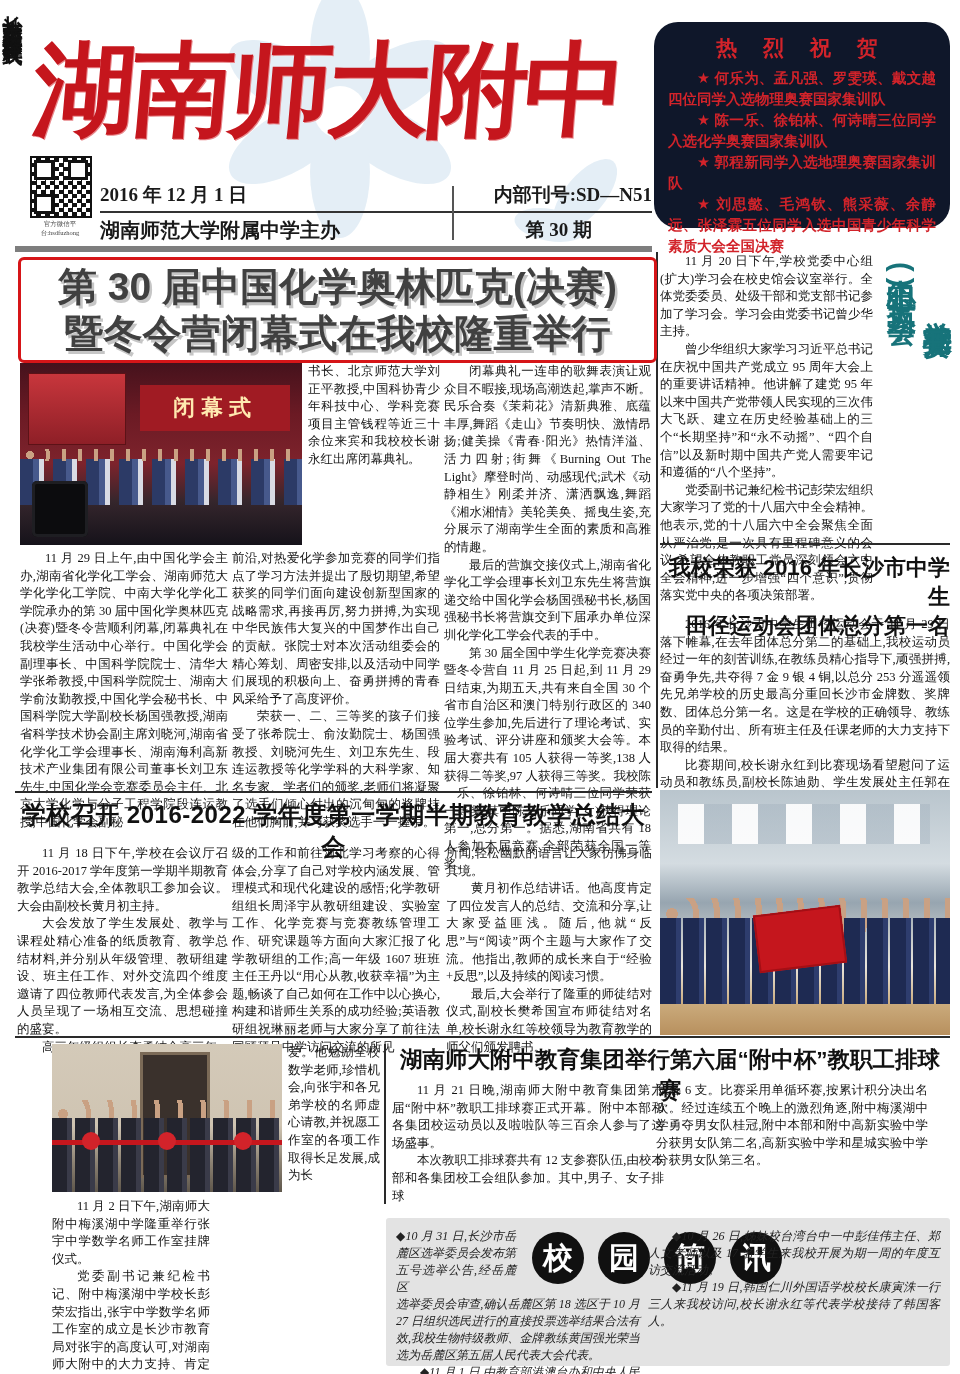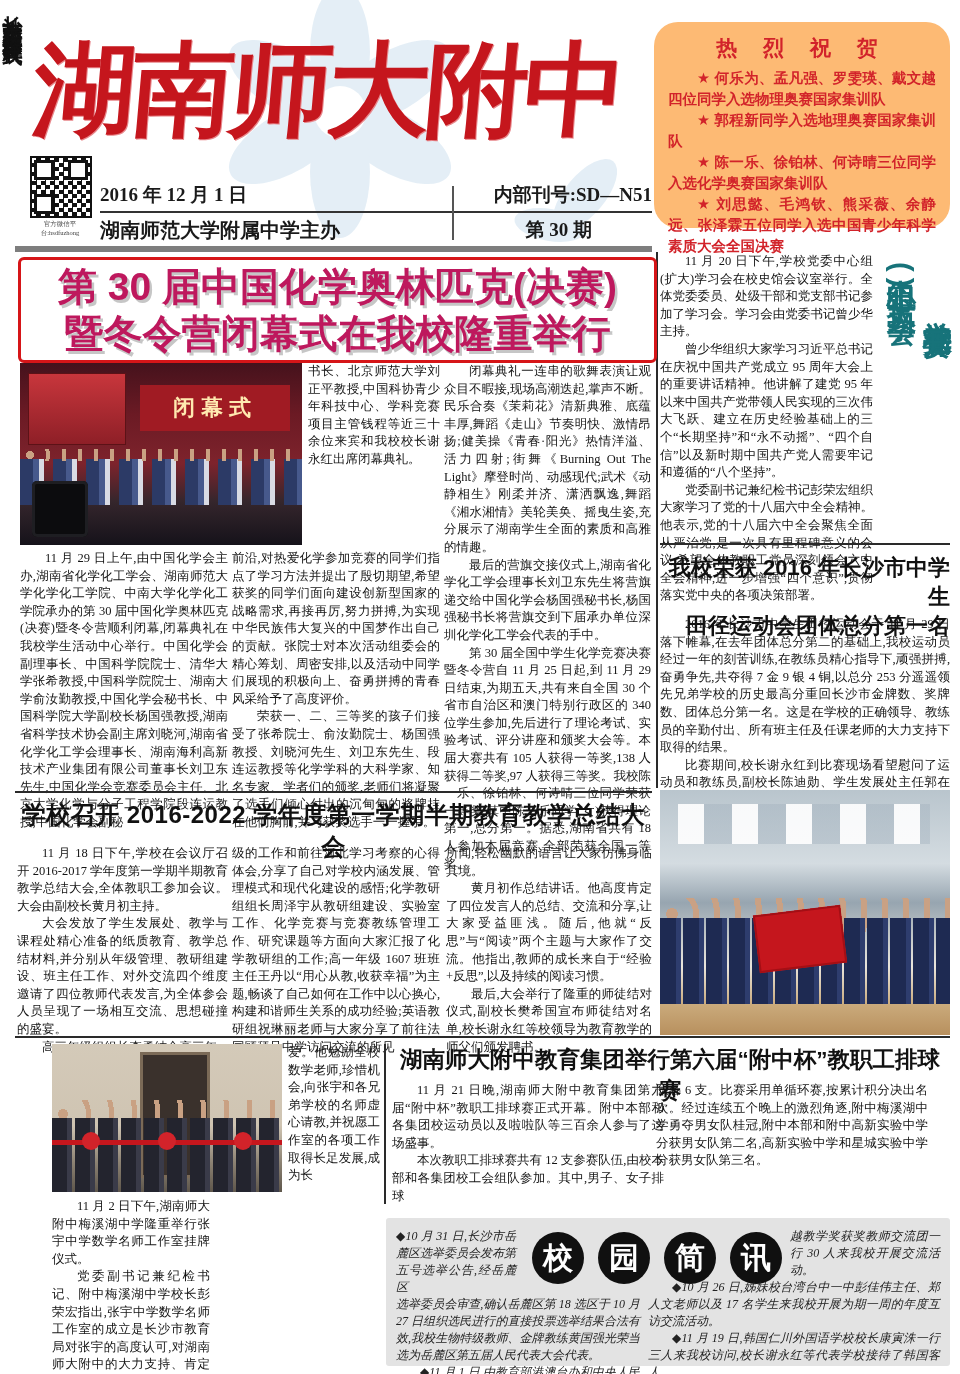--- a/index.html
+++ b/index.html
@@ -15,28 +15,28 @@
   
   #masthead-title{left:34px;top:16px;width:625px;font-size:102px;line-height:150px;font-weight:900;
      color:#c5161d;letter-spacing:-4px;transform:skewX(-5deg);white-space:nowrap;
      text-shadow:1px 1px 0 #e8888c;}
   .dateline{font-weight:700;font-size:19px;}
   #qr{left:30px;top:156px;width:58px;height:58px;border:2px solid #111;background:
       repeating-conic-gradient(#111 0 25%,#fff 0 50%) 0 0/9px 9px;}
   .qr-eye{position:absolute;width:14px;height:14px;border:3px solid #111;background:#fff;}
   #qr-caption{left:28px;top:220px;width:64px;font-size:6.5px;color:#444;text-align:center;}
   
-  #congrats{left:654px;top:22px;width:296px;height:206px;background:#fdba74;border-radius:24px;
+  #congrats{left:654px;top:22px;width:296px;height:206px;background:#0f172a;border-radius:24px;
      color:#d2232a;padding:10px 14px 0 14px;box-sizing:border-box;}
   #congrats h2{margin:2px 0 6px 0;text-align:center;font-size:21px;letter-spacing:10px;color:#d2232a;}
   #congrats p{margin:0;font-size:14.5px;line-height:21px;font-weight:700;text-indent:2em;text-align:justify;}
   
   #lead-box{left:18px;top:257px;width:633px;height:100px;border:3px solid #d61518;border-radius:6px;
      display:flex;flex-direction:column;justify-content:center;text-align:center;}
-  #lead-box .hl{font-weight:900;font-size:39px;line-height:47px;color:#be185d;letter-spacing:0px;
+  #lead-box .hl{font-weight:900;font-size:39px;line-height:47px;color:#404040;letter-spacing:0px;
      text-shadow:2.5px 2.5px 0 #c6c6c6;}
   
   .photo{position:absolute;overflow:hidden;}
   .pplrow{position:absolute;left:0;right:0;}
   
   .vtitle-teal{position:absolute;writing-mode:vertical-rl;font-weight:900;color:#17737a;
      font-size:29px;letter-spacing:2px;font-family:"Liberation Sans",sans-serif;}
   #studio-vtitle{left:16px;top:1044px;height:330px;writing-mode:vertical-rl;font-weight:900;
      color:#111;font-size:20px;letter-spacing:2px;font-family:"Liberation Sans",sans-serif;}
   
@@ -87,22 +87,22 @@
       <span style="font-weight:700;font-size:20px;">湖南师范大学附属中学主办</span>
       <span class="dateline" style="padding-right:60px;">第 30 期</span>
     </div>
   </div>
   <div class="vline" style="left:452px;top:186px;height:54px;background:#555;"></div>
   <div class="abs" style="left:15px;top:246px;width:637px;height:6px;background:#7e7e7e;"></div>
 
   <div id="congrats" class="abs">
     <h2 class="sans">热 烈 祝 贺</h2>
     <p class="sans">★ 何乐为、孟凡强、罗雯瑛、戴文越四位同学入选物理奥赛国家集训队</p>
+    <p class="sans">★ 陈一乐、徐铂林、何诗晴三位同学入选化学奥赛国家集训队</p>
     <p class="sans">★ 郭程新同学入选地理奥赛国家集训队</p>
-    <p class="sans">★ 陈一乐、徐铂林、何诗晴三位同学入选化学奥赛国家集训队</p>
     <p class="sans">★ 刘思懿、毛鸿钦、熊采薇、余静远、张泽霖五位同学入选中国青少年科学素质大会全国决赛</p>
   </div>
 
   <div class="vline" style="left:656px;top:252px;height:536px;"></div>
 
   <div id="lead-box" class="abs">
     <div class="hl sans">第 30 届中国化学奥林匹克(决赛)</div>
     <div class="hl sans">暨冬令营闭幕式在我校隆重举行</div>
   </div>
 
@@ -211,23 +211,20 @@
     <div class="bt abs" style="left:10px;top:10px;width:244px;">
       <div style="width:120px;">
         <p class="ni">◆10 月 31 日,长沙市岳麓区选举委员会发布第五号选举公告,经岳麓区</p>
       </div>
       <div>
         <p class="ni">选举委员会审查,确认岳麓区第 18 选区于 10 月 27 日组织选民进行的直接投票选举结果合法有效,我校生物特级教师、金牌教练黄国强光荣当选为岳麓区第五届人民代表大会代表。</p>
         <p>◆11 月 1 日,由教育部港澳台办和中央人民政府驻香港特区联络办公室组织的香港行政长官卓</p>
       </div>
     </div>
     <div class="bt abs" style="left:262px;top:10px;width:292px;">
-      <div style="width:150px;margin-left:142px;">
-        <p class="ni">越教学奖获奖教师交流团一行 30 人来我校开展交流活动。</p>
-      </div>
       <div>
         <p>◆10 月 26 日,姊妹校台湾台中一中彭佳伟主任、郑人文老师以及 17 名学生来我校开展为期一周的年度互访交流活动。</p>
         <p>◆11 月 19 日,韩国仁川外国语学校校长康寅洙一行三人来我校访问,校长谢永红等代表学校接待了韩国客人。</p>
       </div>
     </div>
   </div>
 
 </div>
 
 </body></html>

